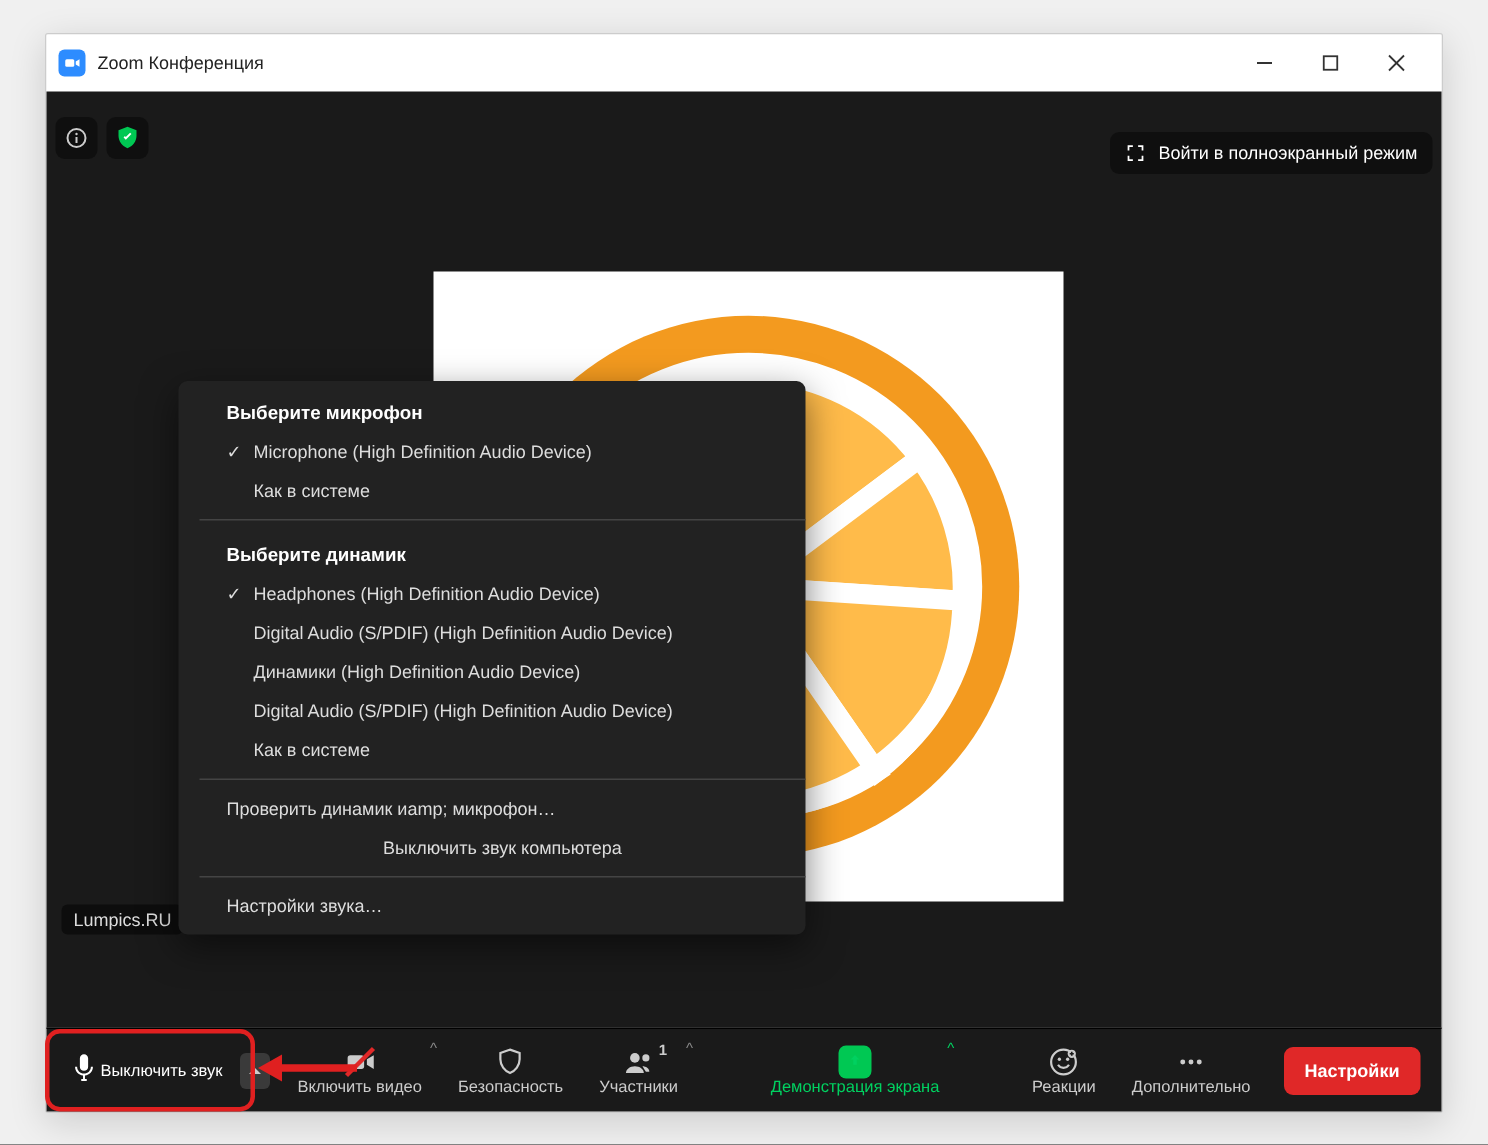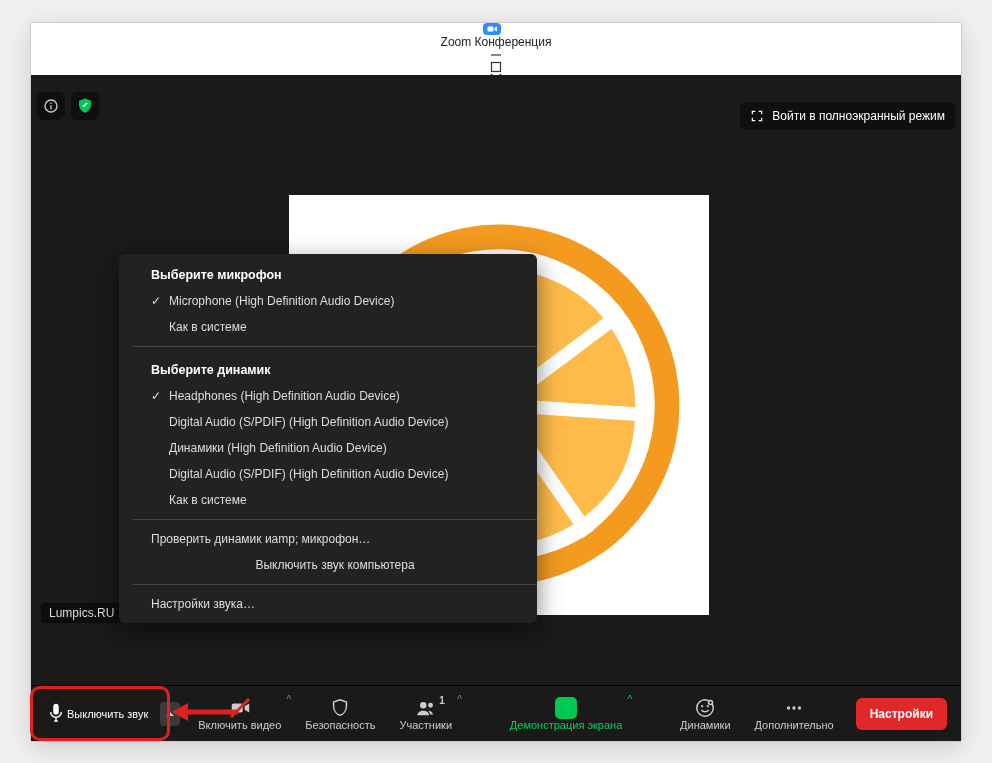--- a/index.html
+++ b/index.html
@@ -4,21 +4,21 @@
 <style>
   * { box-sizing: border-box; margin: 0; padding: 0; font-family: -apple-system, BlinkMacSystemFont, "Segoe UI", Arial, sans-serif; }
   body { background: #f0f0f0; width: 992px; height: 763px; position: relative; overflow: hidden; }
 
   .window {
     position: absolute; left: 30px; top: 22px; width: 932px; height: 720px;
     background: #fff; border: 1px solid #ccc; border-radius: 2px;
     box-shadow: 0 6px 24px rgba(0,0,0,0.15);
     display: flex; flex-direction: column;
   }
-  .titlebar { height: 52px; display: flex; align-items: center; padding: 0 8px; background: #fff; flex-direction: column; }
+  .titlebar { height: 38px; display: flex; align-items: center; padding: 0 8px; background: #fff; }
   .app-icon { width: 18px; height: 18px; border-radius: 4px; background: #2D8CFF; margin-right: 8px; display:flex;align-items:center;justify-content:center;}
   .app-icon svg { width: 12px; height: 12px; fill: #fff; }
   .title-text { font-size: 12px; color: #222; flex: 1; }
   .winbtn { width: 44px; height: 30px; display:flex;align-items:center;justify-content:center; color:#333; }
   .winbtn svg { width: 12px; height: 12px; stroke: #333; stroke-width: 1.2; fill: none; }
 
   .video-area { flex:1; background: #1a1a1a; position: relative; overflow:hidden; }
 
   .top-overlay { position:absolute; top:6px; left:6px; right:6px; display:flex; align-items:center; }
   .round-btn { width: 28px; height: 28px; border-radius: 6px; display:flex;align-items:center;justify-content:center; margin-right:6px; background: rgba(0,0,0,0.4); }
@@ -267,21 +267,21 @@
       <div class="ico">
         <svg viewBox="0 0 24 24">
             <circle cx="12" cy="12" r="9" fill="none" stroke="#ccc" stroke-width="1.6"></circle>
             <circle cx="9" cy="10" r="1.2" fill="#ccc"></circle>
             <circle cx="15" cy="10" r="1.2" fill="#ccc"></circle>
             <path d="M8 14c1 1.5 2.3 2.2 4 2.2S15 15.5 16 14" fill="none" stroke="#ccc" stroke-width="1.6"></path>
             <circle cx="18" cy="6" r="3" fill="#ccc"></circle>
             <path d="M18 4.5v3M16.5 6h3" stroke="#1a1a1a" stroke-width="1.2"></path>
           </svg>
       </div>
-      <span>Динамики</span>
+      <span>Реакции</span>
     </div>
 
     <div class="tool-btn">
       <div class="ico">
         <svg viewBox="0 0 24 24">
             <circle cx="6" cy="12" r="1.8"></circle>
             <circle cx="12" cy="12" r="1.8"></circle>
             <circle cx="18" cy="12" r="1.8"></circle>
           </svg>
       </div>

